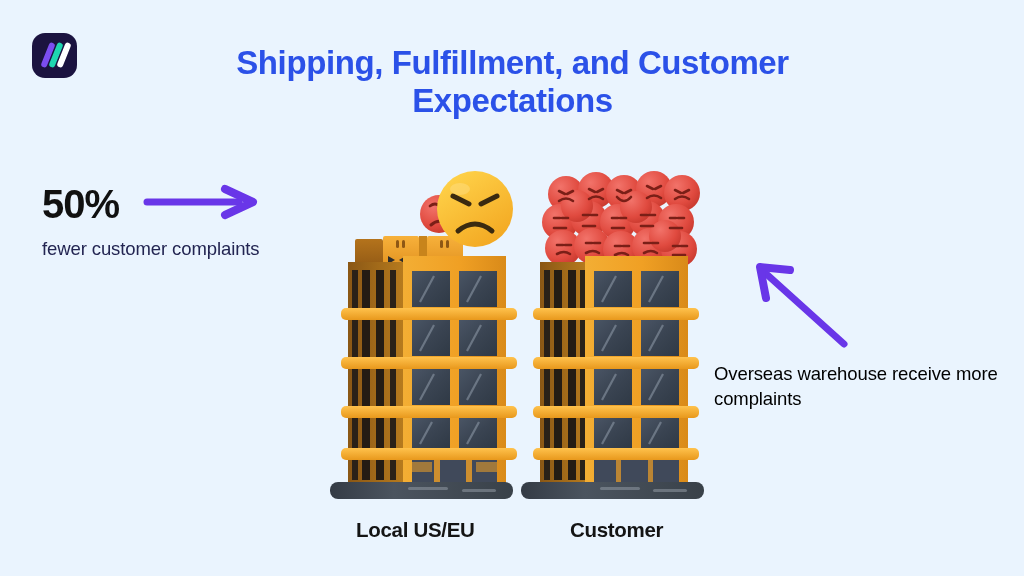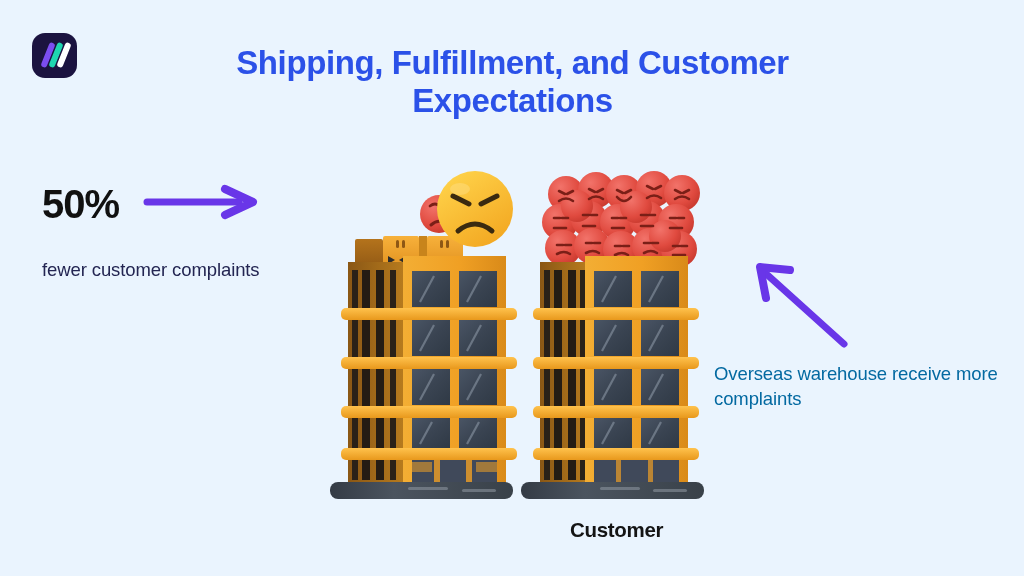--- a/index.html
+++ b/index.html
@@ -80,38 +80,38 @@
     font-weight: bold;
     color: #111111;
     letter-spacing: -1px;
     line-height: 1;
   }
   .arrow-right {
     margin-left: 24px;
     flex: none;
   }
   .left-tail {
-    margin-top: 26px;
+    margin-top: 5px;
     font-size: 18.5px;
     line-height: 1.33;
     color: #232552;
     letter-spacing: -0.1px;
   }
 
   
   .right-block {
     position: absolute;
     left: 714px;
     top: 362px;
     width: 300px;
   }
   .right-text {
     font-size: 18.5px;
     line-height: 1.33;
-    color: #0369a1;
+    color: #000000;
     letter-spacing: -0.1px;
   }
   .arrow-upleft {
     position: absolute;
     left: 748px;
     top: 258px;
   }
 
   
   .scene { position: absolute; left: 0; top: 0; width: 1024px; height: 576px; }
@@ -392,15 +392,16 @@
 
   <svg class="arrow-upleft" width="110" height="95" viewBox="0 0 110 95" xmlns="http://www.w3.org/2000/svg">
     <path d="M96 86 L14 12" stroke="#6936e8" stroke-width="7" stroke-linecap="round"></path>
     <path d="M42 12 L12 9 L18 40" stroke="#6936e8" stroke-width="8" fill="none" stroke-linecap="round" stroke-linejoin="round"></path>
   </svg>
 
   <div class="right-block">
     <div class="right-text">Overseas warehouse receive more complaints</div>
   </div>
 
+  <div class="caption caption-left">Local US/EU</div>
   <div class="caption caption-right">Customer</div>
 
 </div>
 
 </body></html>

